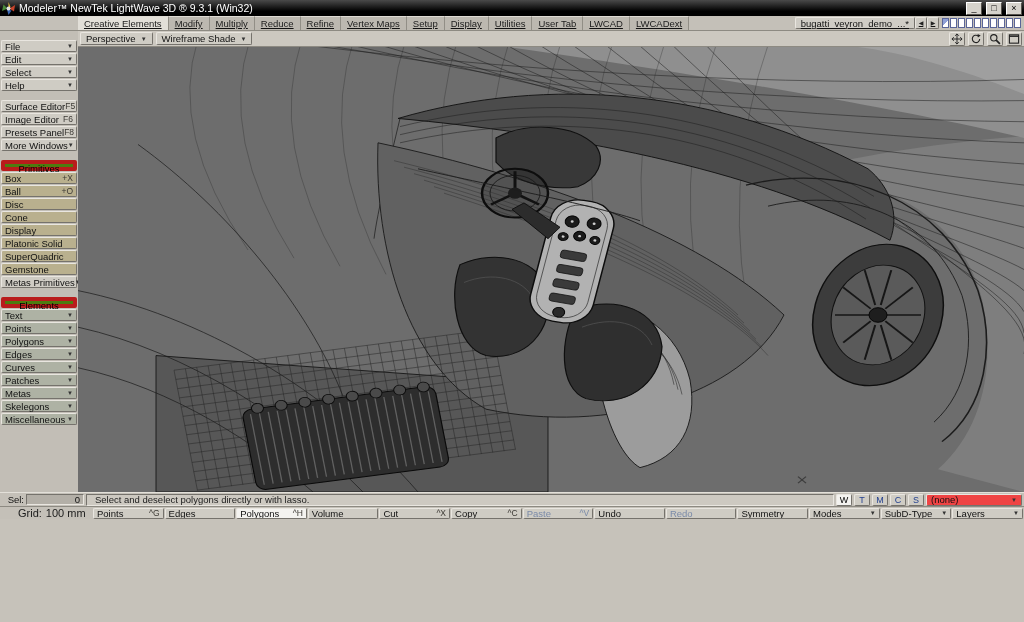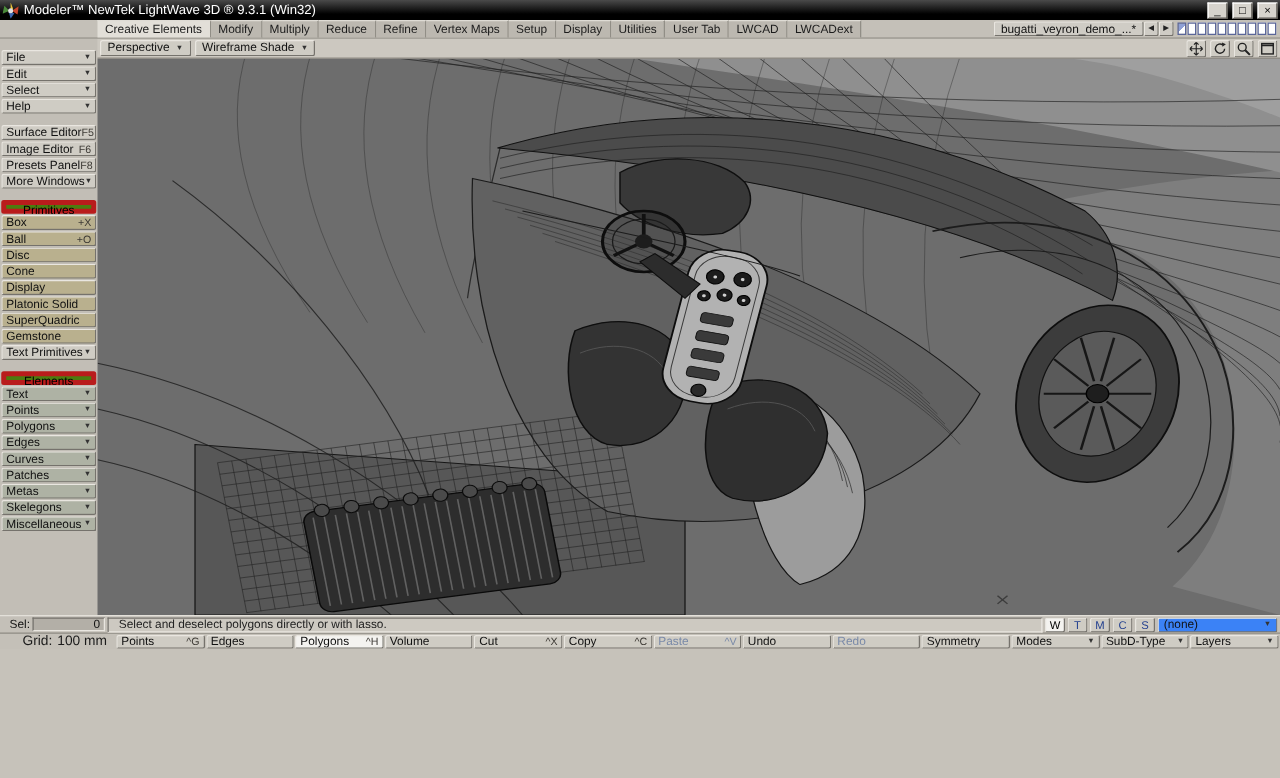--- a/index.html
+++ b/index.html
@@ -6,21 +6,21 @@
   html,body { background:#555; }
   .app { width:1024px; height:622px; position:relative; background:#c6c2ba; overflow:hidden; font-size:10px; color:#111; }
 
   
   .titlebar { height:16px; background:linear-gradient(#4a4a4a,#000 70%); display:flex; align-items:center; gap:4px; padding:0 2px; }
   .titlebar .title { flex:1; color:#fff; font-weight:normal; font-size:10.5px; white-space:nowrap; overflow:hidden; }
   .winbtn { width:16px; height:13px; background:#d6d3cc; border:1px solid; border-color:#fff #55524c #55524c #fff; font-size:9px; line-height:11px; text-align:center; color:#000; cursor:default; }
   .app-icon { width:13px; height:13px; display:inline-block; }
 
   
-  .tabrow { height:15px; background:#c4c0b8; display:flex; align-items:stretch; border-bottom:1px solid #8d8a82; }
+  .tabrow { height:15px; background:#c4c0b8; display:flex; align-items:stretch; border-bottom:1px solid #8d8a82;text-decoration:underline; }
   .tab-spacer { width:78px; }
   .tab { padding:0 6px; line-height:13px; font-size:9.5px; background:#bcb8b0; border-right:1px solid #918e86; border-top:1px solid #dedbd4; color:#1c1c1c; white-space:nowrap; }
   .tab.active { background:#e2dfd8; }
   .tab-fill { flex:1; }
   .doc-select { display:flex; align-items:center; gap:3px; background:#cfccc5; border:1px solid; border-color:#e9e6e0 #75726c #75726c #e9e6e0; border-radius:2px; margin:1px 0; padding:0 5px; font-size:9.5px; white-space:nowrap; }
   .mini-btn { width:12px; margin:1px 0; background:#cfccc5; border:1px solid; border-color:#e9e6e0 #75726c #75726c #e9e6e0; border-radius:2px; font-size:6px; line-height:11px; text-align:center; color:#222; }
   .layer-strip { display:flex; align-items:center; gap:1px; padding:0 3px; }
   .layerbox { width:7px; height:10px; background:#fff; border:1px solid #5a6598; }
   .layerbox.active { background:linear-gradient(135deg,#8fa0d6 50%,#fff 50%); }
 
@@ -44,21 +44,21 @@
   .vpcanvas { flex:1; background:#6d6d6d; position:relative; overflow:hidden; }
   .vpcanvas svg { display:block; width:100%; height:100%; }
 
   
   .statusrow { height:14px; background:#c4c0b8; border-top:1px solid #e3e0d9; display:flex; align-items:center; gap:2px; padding:0 2px; }
   .sel-label { width:22px; text-align:right; font-size:9.5px; }
   .sel-field { width:58px; height:11px; background:#b3afa7; border:1px solid; border-color:#75726c #e9e6e0 #e9e6e0 #75726c; text-align:right; padding:0 3px; font-size:9.5px; line-height:9px; }
   .msg { flex:1; height:12px; background:#cdc9c1; border:1px solid; border-color:#75726c #e9e6e0 #e9e6e0 #75726c; font-size:9.5px; line-height:10px; padding:0 8px; color:#222; white-space:nowrap; overflow:hidden; }
   .vmapbtn { width:16px; height:12px; background:#cfccc4; border:1px solid; border-color:#e9e6e0 #75726c #75726c #e9e6e0; border-radius:2px; text-align:center; font-size:9px; line-height:10px; color:#23408f; }
   .vmapbtn.active { background:#f4f3f0; color:#000; }
-  .vmap-select { width:96px; height:12px; background:#3b82f6; border:1px solid; border-color:#e9e6e0 #75726c #75726c #e9e6e0; border-radius:2px; display:flex; align-items:center; justify-content:space-between; padding:0 4px; font-size:9.5px; }
+  .vmap-select { width:96px; height:12px; background:#ef4444; border:1px solid; border-color:#e9e6e0 #75726c #75726c #e9e6e0; border-radius:2px; display:flex; align-items:center; justify-content:space-between; padding:0 4px; font-size:9.5px; }
   .vmap-select .arrow { font-size:6px; color:#333; }
 
   
   .toolbar { height:13px; background:#c4c0b8; border-top:1px solid #8d8a82; display:flex; align-items:center; gap:1px; padding:0 1px; }
   .gridlabel { width:76px; flex:none; font-size:11px; display:flex; gap:4px; padding-left:2px; color:#1b1b1b;margin-left:15px; }
   .tbtn { flex:1; height:11px; background:#cfccc4; border:1px solid; border-color:#e9e6e0 #75726c #75726c #e9e6e0; border-radius:2px; display:flex; align-items:center; justify-content:space-between; padding:0 3px; font-size:9.5px; white-space:nowrap; overflow:hidden; }
   .tbtn .key { font-size:8.5px; color:#3d3a35; }
   .tbtn .arrow { font-size:6px; color:#333; }
   .tbtn.active { background:#f4f3f0; }
   .tbtn.disabled span { color:#7a8aa8; }
@@ -176,21 +176,21 @@
       <div class="sbtn tan">
           <span>Platonic Solid</span>
         </div>
       <div class="sbtn tan">
           <span>SuperQuadric</span>
         </div>
       <div class="sbtn tan">
           <span>Gemstone</span>
         </div>
       <div class="sbtn">
-          <span>Text Primitives</span>
+          <span>Metas Primitives</span>
           <span class="arrow">▼</span>
         </div>
       <div class="sgap"></div>
       <div class="sheader">Elements</div>
       <div class="sbtn sage">
           <span>Text</span>
           <span class="arrow">▼</span>
         </div>
       <div class="sbtn sage">
           <span>Points</span>

